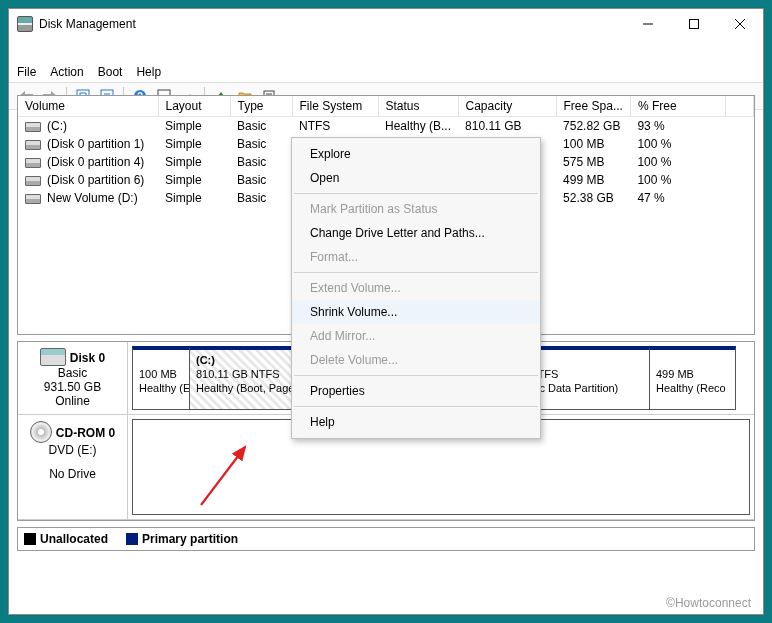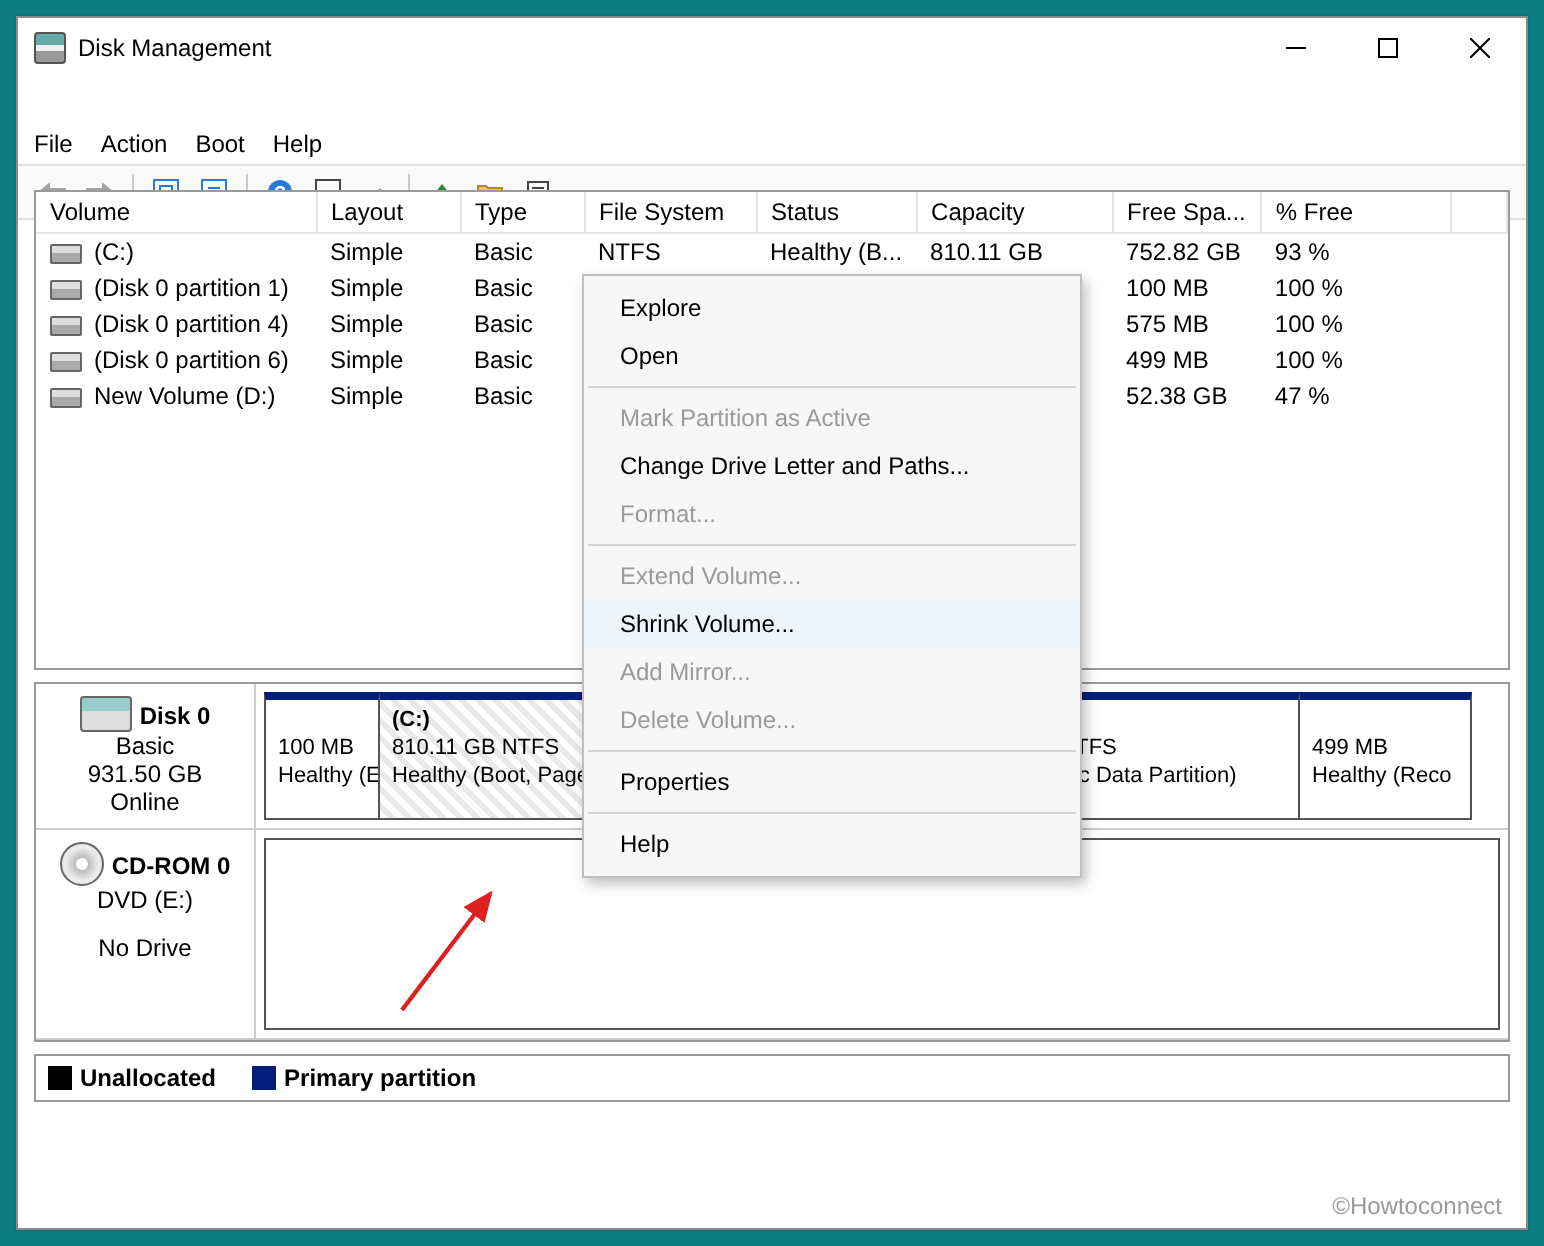--- a/index.html
+++ b/index.html
@@ -284,21 +284,21 @@
       <span><span class="swatch sw-black"></span><span>Unallocated</span></span>
       <span><span class="swatch sw-blue"></span><span>Primary partition</span></span>
     </div>
 
   </div>
 
   <div class="ctx">
     <div>Explore</div>
     <div>Open</div>
     <div class="csep"></div>
-    <div class="dis">Mark Partition as Active</div>
+    <div class="dis">Mark Partition as Status</div>
     <div>Change Drive Letter and Paths...</div>
     <div class="dis">Format...</div>
     <div class="csep"></div>
     <div class="dis">Extend Volume...</div>
     <div class="hl">Shrink Volume...</div>
     <div class="dis">Add Mirror...</div>
     <div class="dis">Delete Volume...</div>
     <div class="csep"></div>
     <div>Properties</div>
     <div class="csep"></div>

